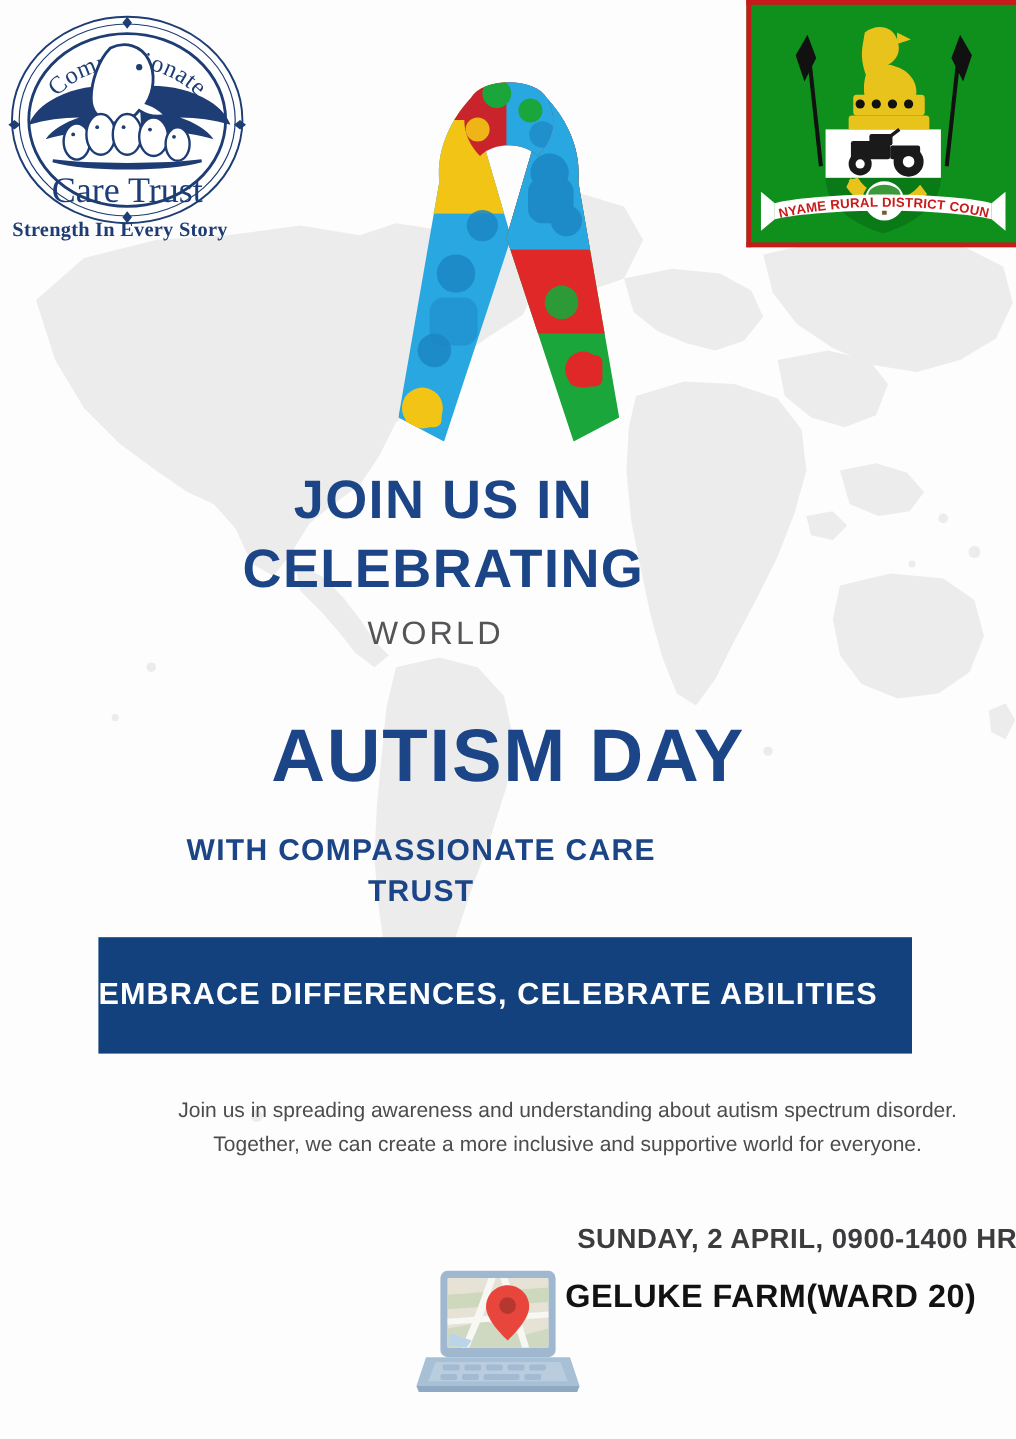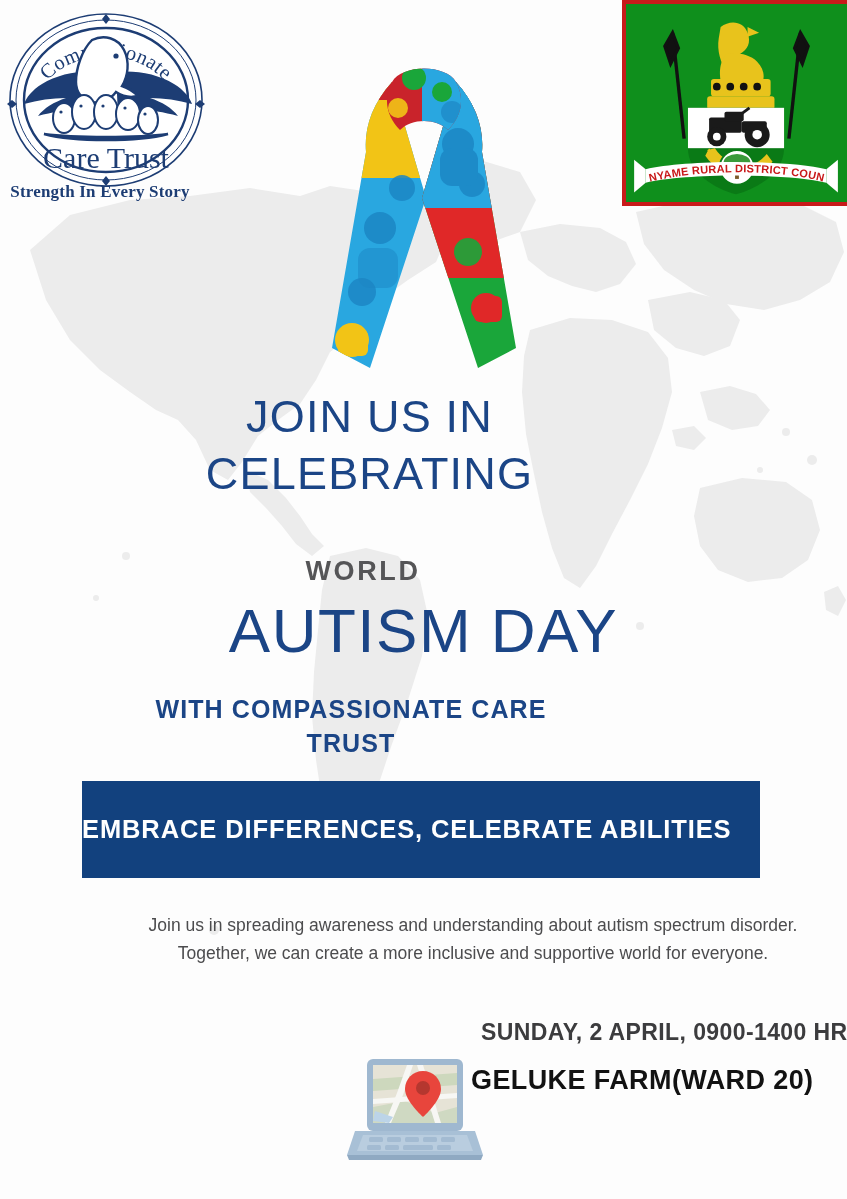--- a/index.html
+++ b/index.html
@@ -76,46 +76,46 @@
     z-index: 2;
   }
 
   
   .headline {
     position: absolute;
     left: 0; top: 388px;
     width: 739px;
     text-align: center;
     color: #1b4586;
-    font-weight: normal;
+    font-weight: bold;
     font-size: 45px;
     line-height: 57px;
     letter-spacing: 1.2px;
     z-index: 3;
   }
 
   .world-line {
     position: absolute;
-    left: 0; top: 556px;
+    left: 0; top: 513px;
     width: 726px;
     text-align: center;
     color: #555557;
-    font-weight: bold;
+    font-weight: normal;
     font-size: 27px;
     letter-spacing: 2.6px;
     z-index: 3;
   }
 
   .autism-day {
     position: absolute;
     left: 0; top: 595px;
     width: 847px;
     text-align: center;
     color: #1b4586;
-    font-weight: normal;
+    font-weight: bold;
     font-size: 62px;
     letter-spacing: 1.5px;
     z-index: 3;
   }
 
   .with-cct {
     position: absolute;
     left: 0; top: 692px;
     width: 702px;
     text-align: center;

